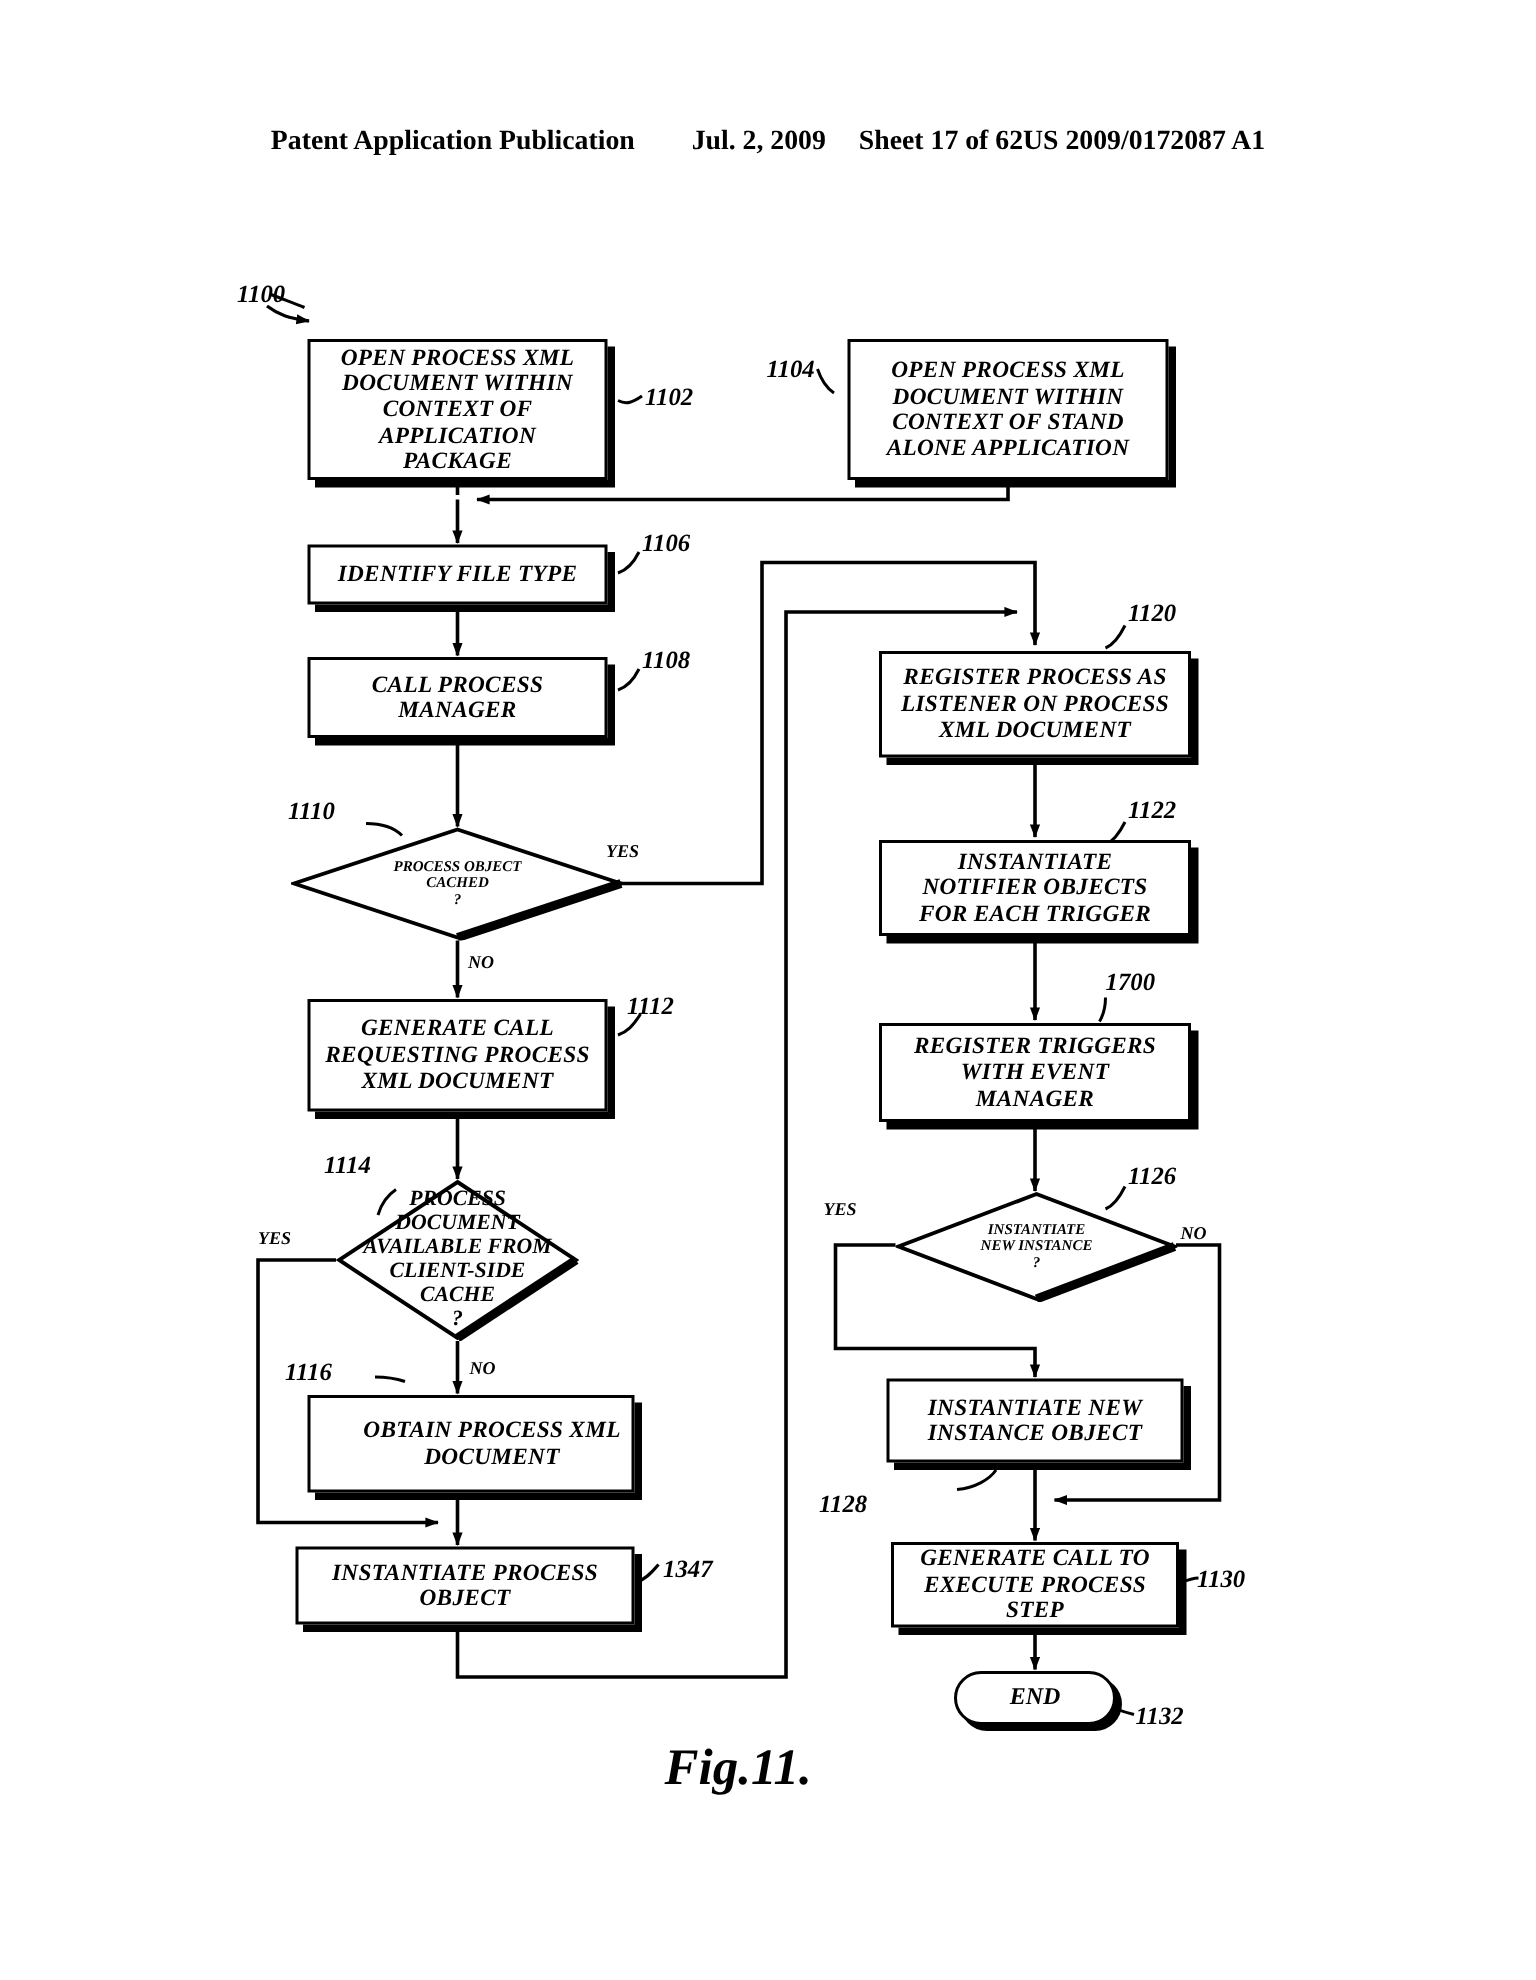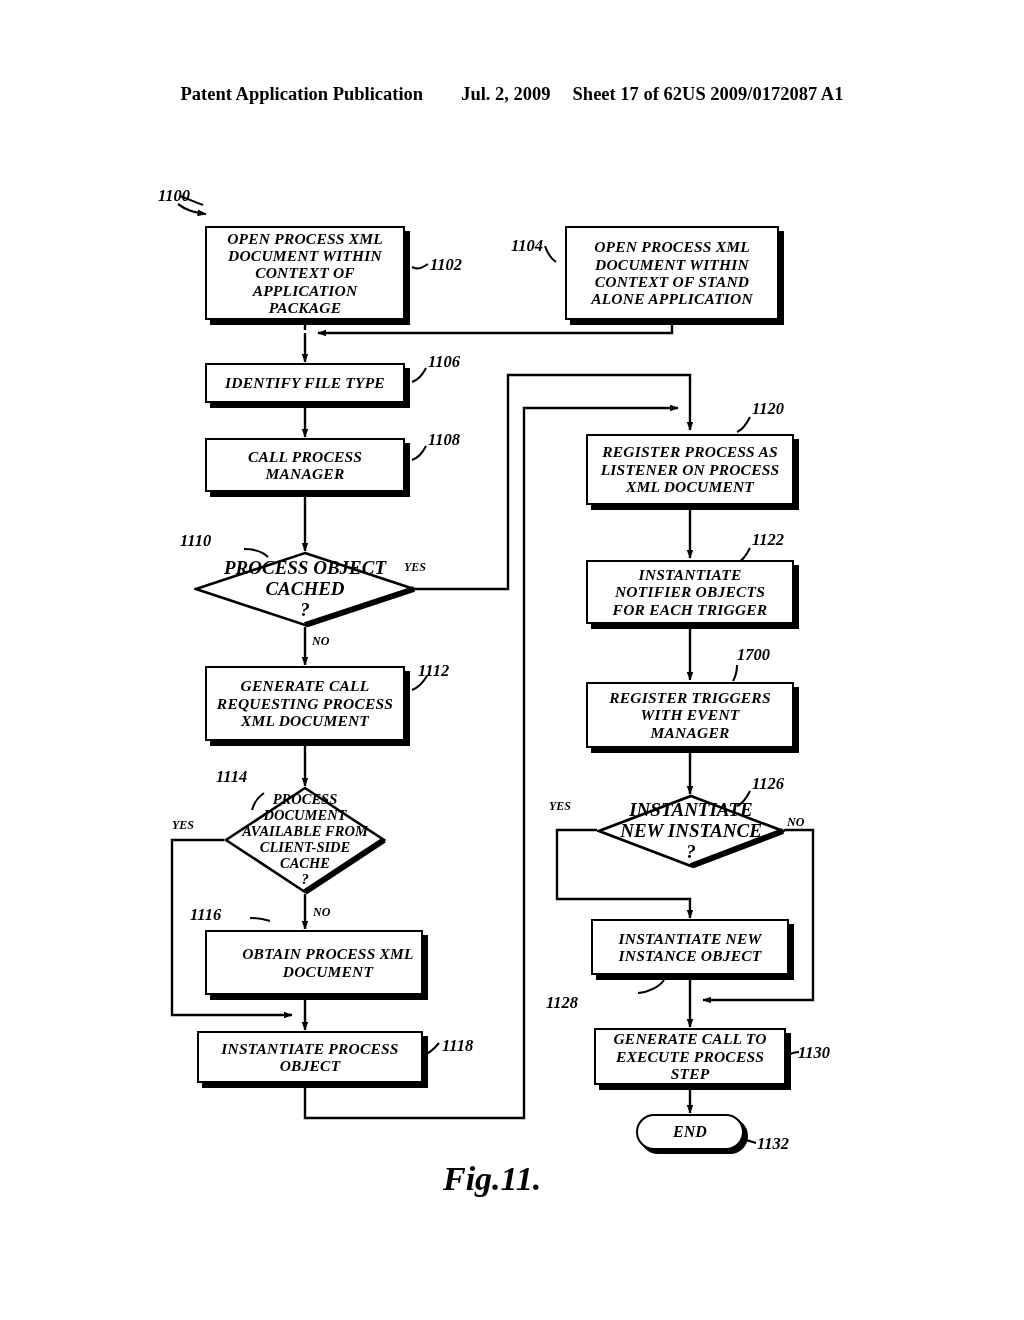--- a/index.html
+++ b/index.html
@@ -49,21 +49,21 @@
   .dia{position:absolute;}
   .dia .shape{
     position:absolute;left:0;top:0;width:100%;height:100%;
   }
   .dia .label{
     position:absolute;left:0;top:50%;width:100%;
     transform:translateY(-50%);
     text-align:center;
     font-family:"Liberation Serif", serif;
     font-style:italic;font-weight:bold;
-    font-size:19px;line-height:1.1;
+    font-size:10px;line-height:1.1;
     white-space:pre-line;
     pointer-events:none;
   }
 
   
   .term{
     position:absolute;box-sizing:border-box;
     border:2.5px solid #000;border-radius:999px;
     background:#fff;
     box-shadow:4px 4px 0 0 #000;
@@ -180,25 +180,25 @@
       <path d="M785,1056 C790,1054 794,1052 799,1052"></path>
       <path d="M734,1135 C740,1138 748,1141 756,1143"></path>
     </g>
   </svg>
 
   <div class="ref" style="left:158px;top:186px;">1100</div>
   <div class="ref" style="left:430px;top:255px;">1102</div>
   <div class="ref" style="left:511px;top:236px;">1104</div>
   <div class="ref" style="left:428px;top:352px;">1106</div>
   <div class="ref" style="left:428px;top:430px;">1108</div>
-  <div class="ref" style="left:180px;top:531px;">1110</div>
+  <div class="ref" style="left:192px;top:531px;">1110</div>
   <div class="ref" style="left:418px;top:661px;">1112</div>
   <div class="ref" style="left:216px;top:767px;">1114</div>
   <div class="ref" style="left:190px;top:905px;">1116</div>
-  <div class="ref" style="left:442px;top:1036px;">1118</div>
+  <div class="ref" style="left:442px;top:1036px;">1347</div>
   <div class="ref" style="left:752px;top:399px;">1120</div>
   <div class="ref" style="left:752px;top:530px;">1122</div>
   <div class="ref" style="left:737px;top:645px;">1700</div>
   <div class="ref" style="left:752px;top:774px;">1126</div>
   <div class="ref" style="left:546px;top:993px;">1128</div>
   <div class="ref" style="left:798px;top:1043px;">1130</div>
   <div class="ref" style="left:757px;top:1134px;">1132</div>
 
   <div class="branch" style="left:404px;top:560px;">YES</div>
   <div class="branch" style="left:312px;top:634px;">NO</div>

